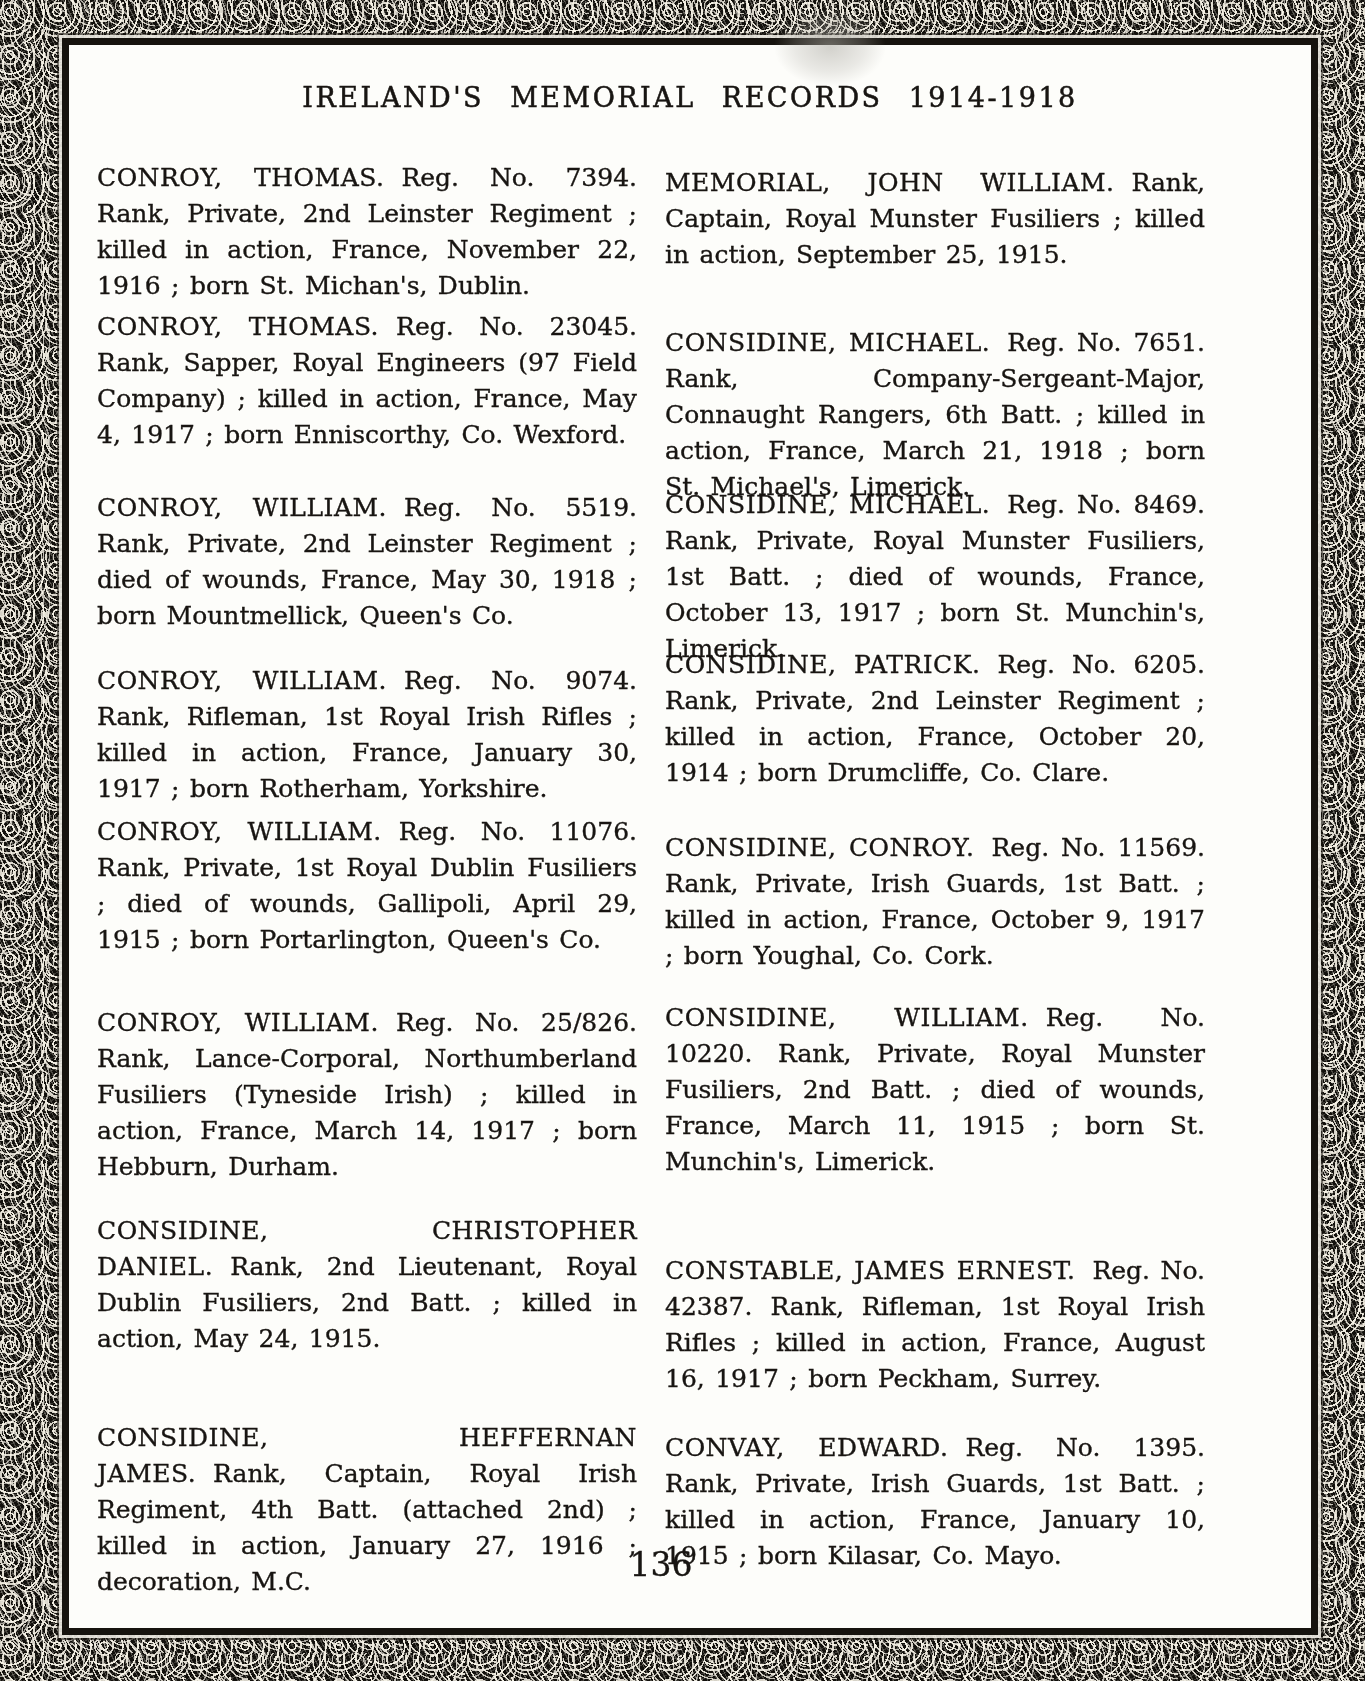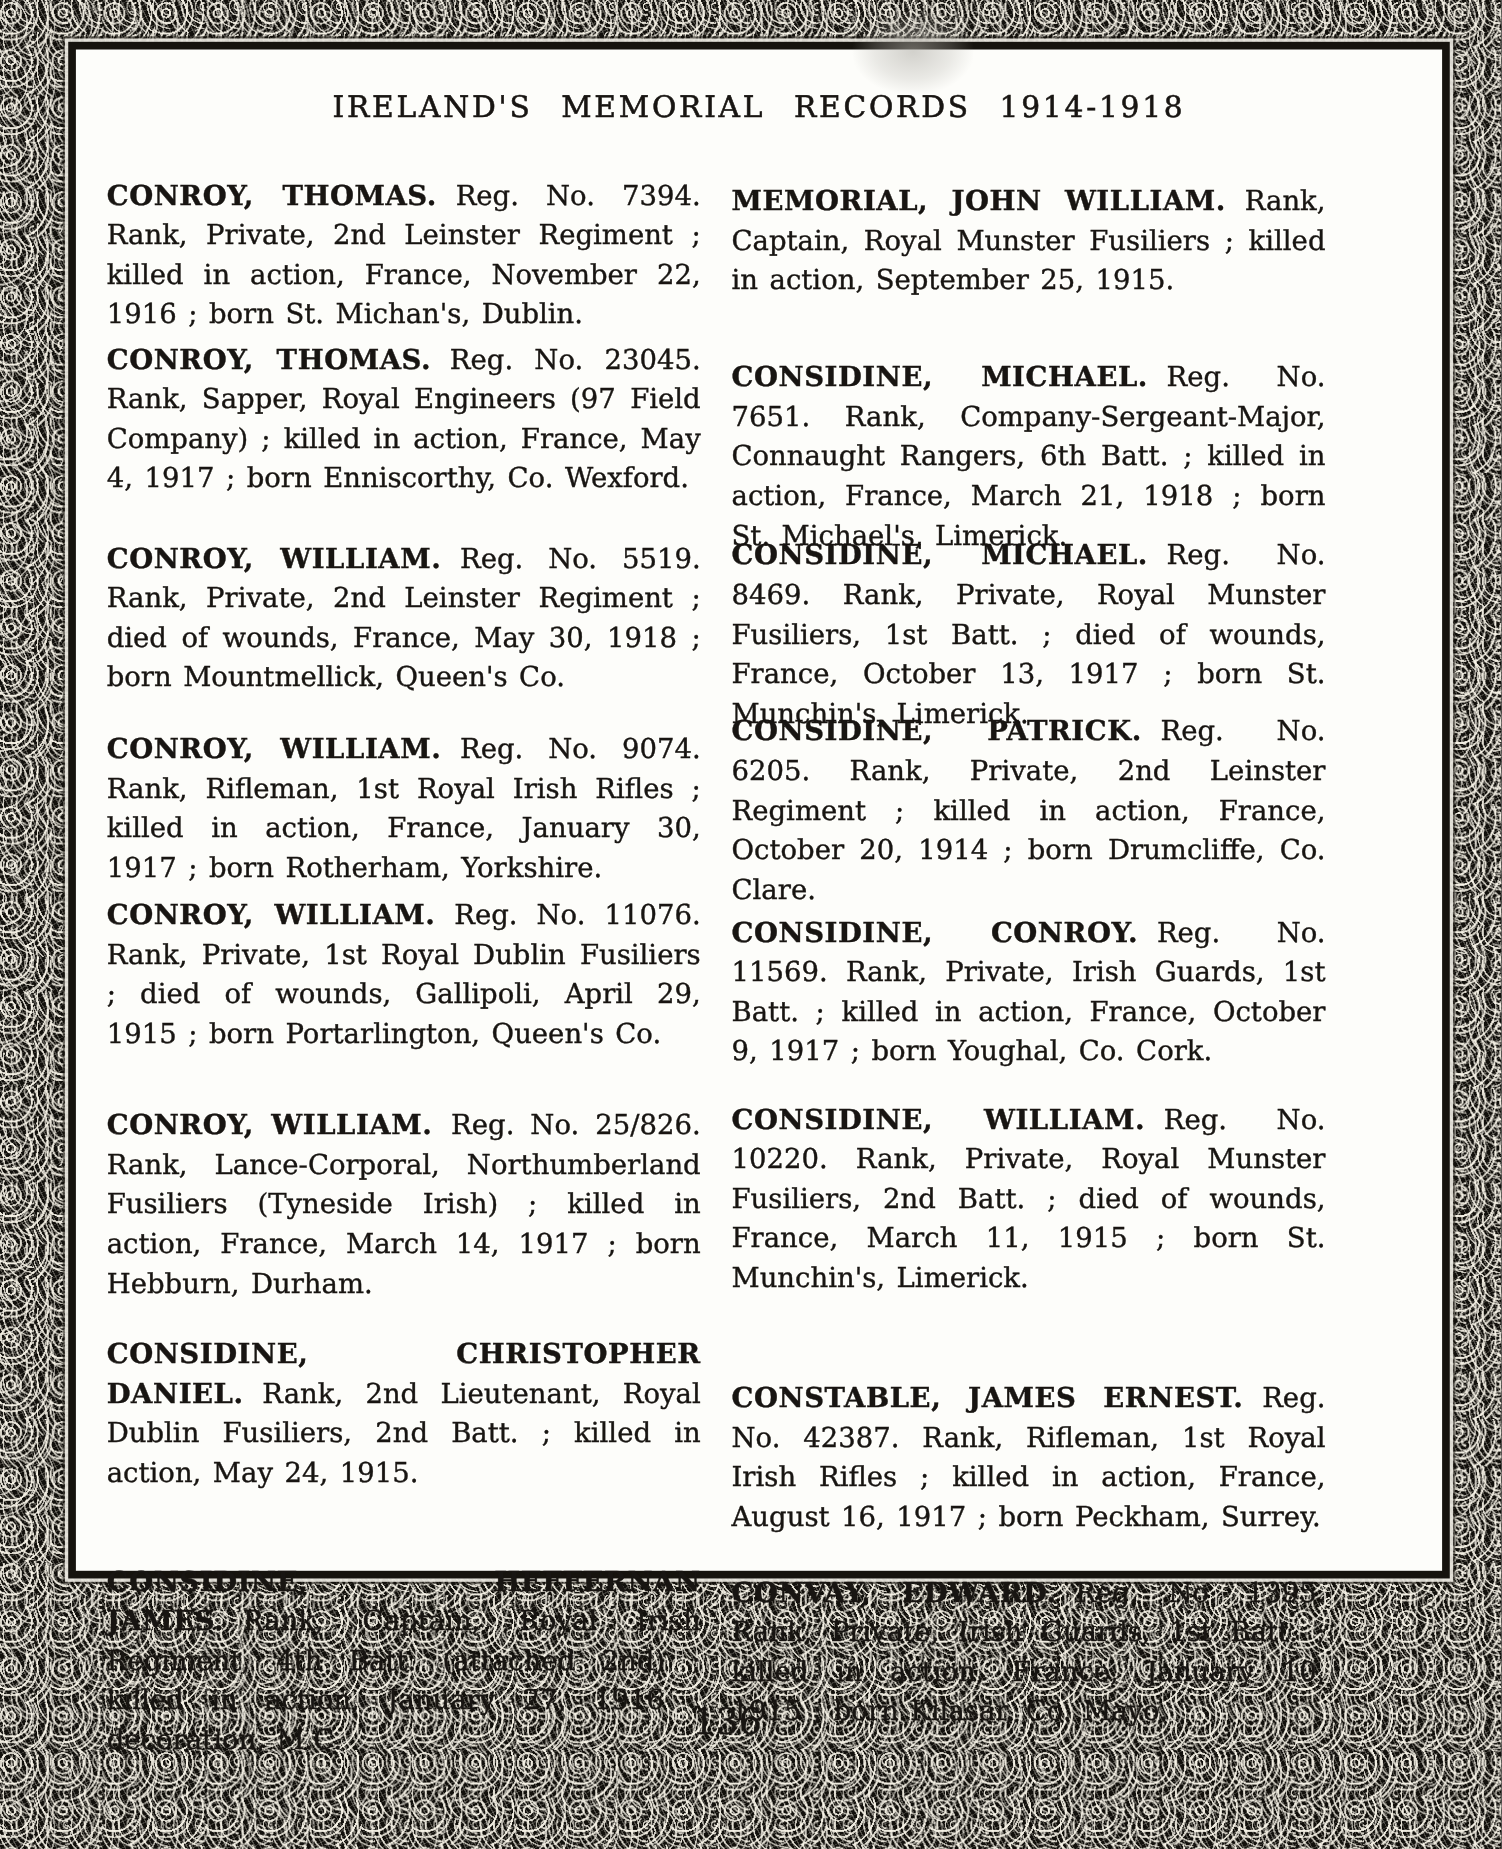--- a/index.html
+++ b/index.html
@@ -35,21 +35,21 @@
   
   .smudge{
     position:absolute;left:775px;top:8px;width:110px;height:78px;
     background:radial-gradient(ellipse at center,
       rgba(175,173,166,.55) 0%, rgba(175,173,166,.25) 45%, rgba(175,173,166,0) 72%);
     pointer-events:none;z-index:3;
   }
   
   .page{
     position:absolute;left:62px;top:38px;
-    width:1256px;height:1397px;
+    width:1256px;height:1597px;
     box-sizing:border-box;
     background:#fdfdfa;
     border:7px solid #16130e;
     box-shadow:0 0 0 3px rgba(250,248,240,.85), 0 0 0 5px rgba(22,18,12,.55);
     color:#181512;
     z-index:2;
     padding-top:36px;
   }
   .title{
     margin:0;
@@ -69,21 +69,21 @@
   .col-left{left:0;}
   .col-right{left:568px;}
   .entry{
     position:absolute;left:0;width:100%;
     margin:0;
     font-size:25px;line-height:36px;
     text-align:justify;
     word-spacing:2.5px;
     -webkit-text-stroke:.35px #181512;
   }
-  .nm{margin-right:17px;letter-spacing:.5px;font-weight:bold;}
+  .nm{margin-right:17px;letter-spacing:.5px;}
   .page-number{
     position:absolute;left:0;right:0;top:1503px;
     text-align:center;font-size:33px;line-height:34px;
     -webkit-text-stroke:.35px #181512;
   }
   .page-number span{position:relative;left:-29px;}
 </style>
 </head>
 <body>
 

